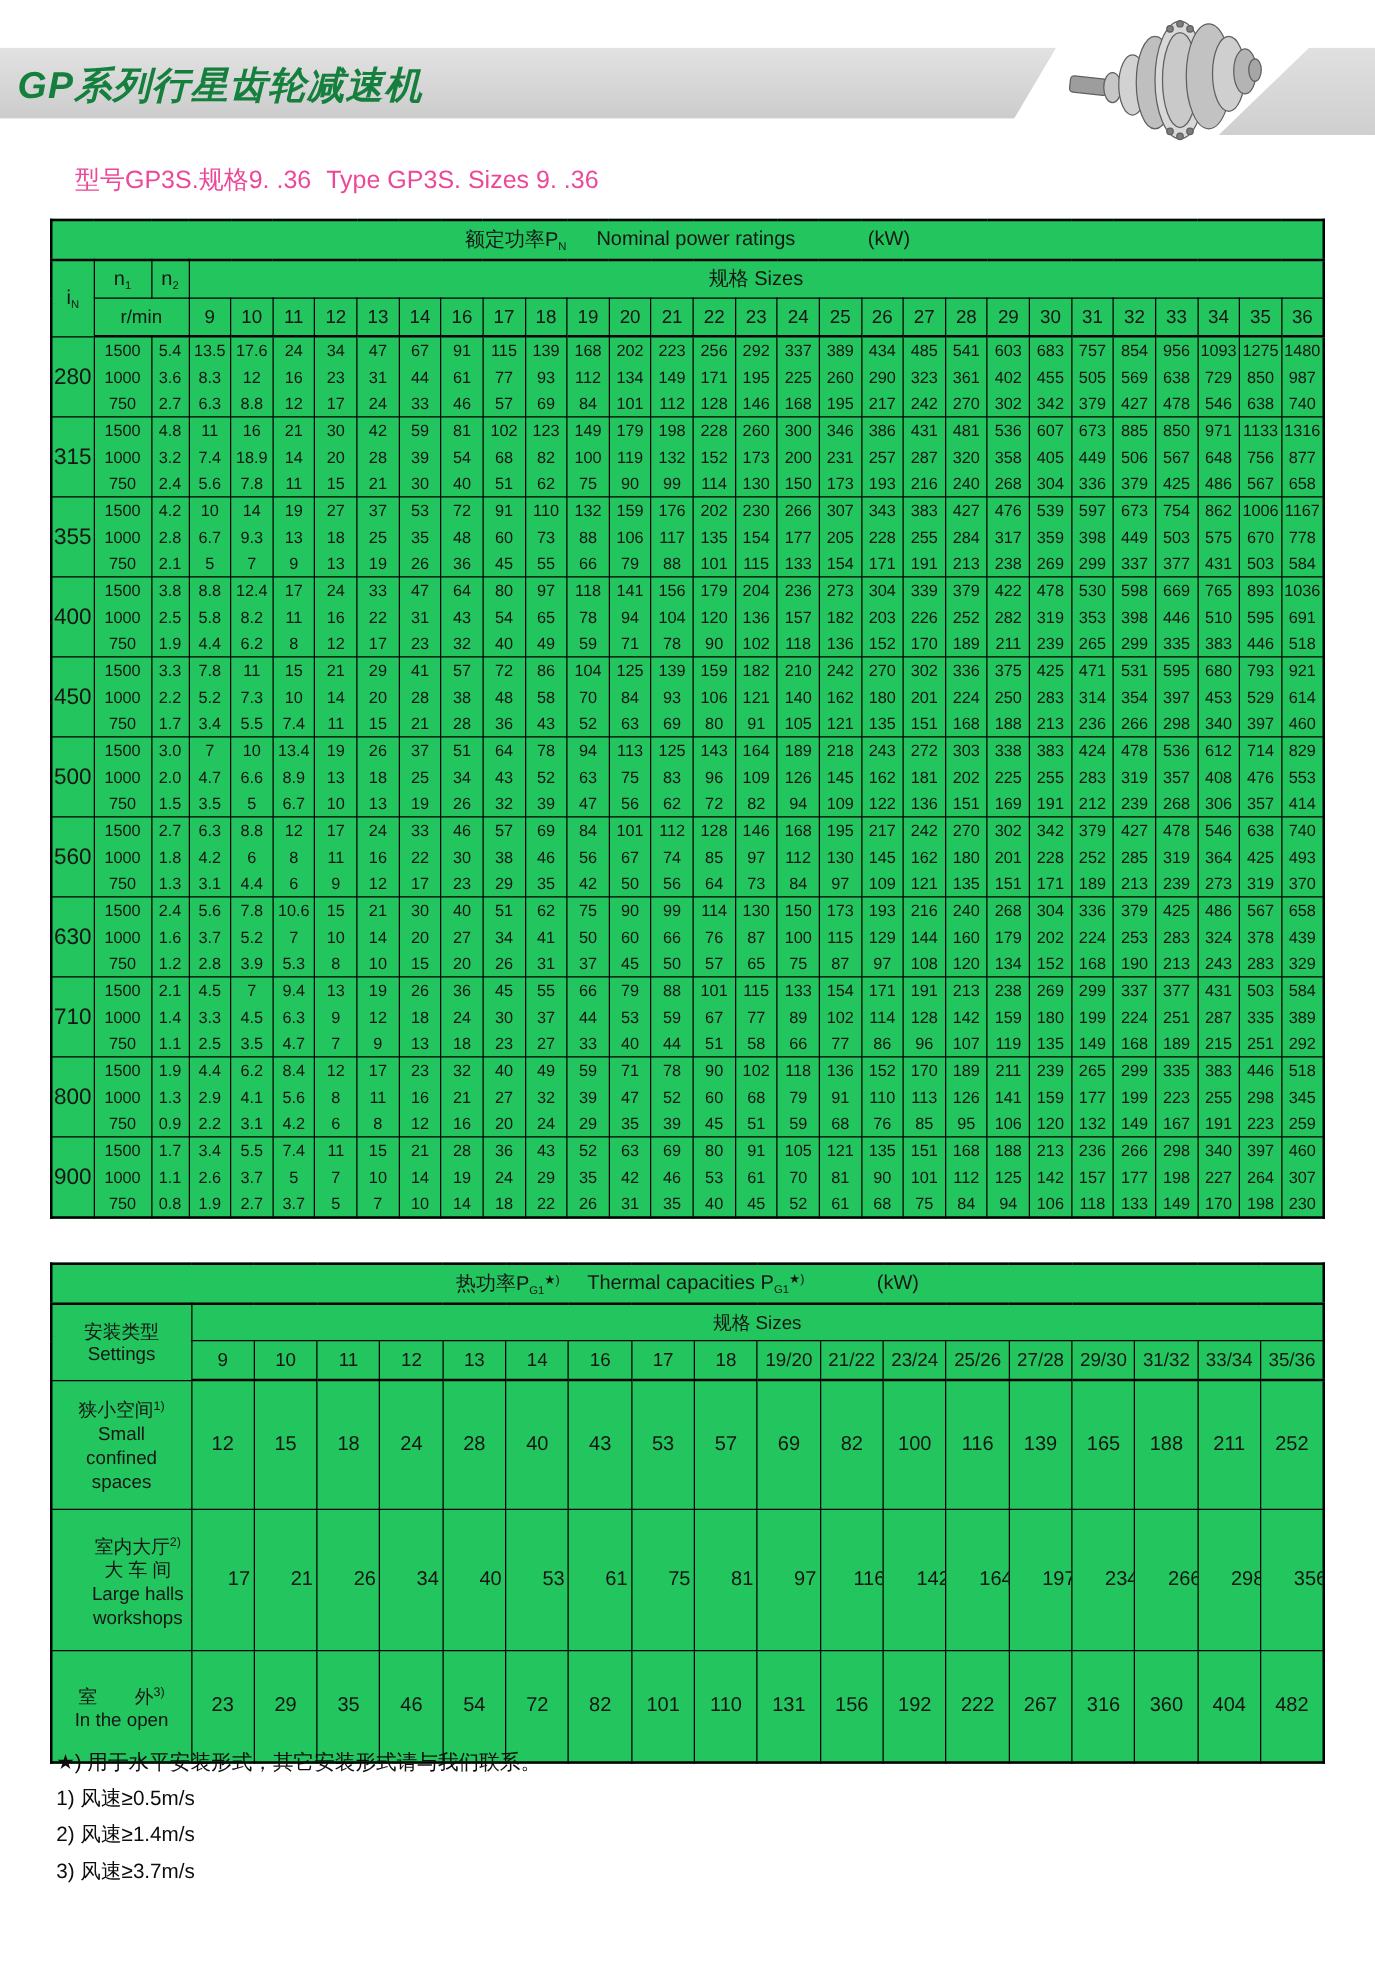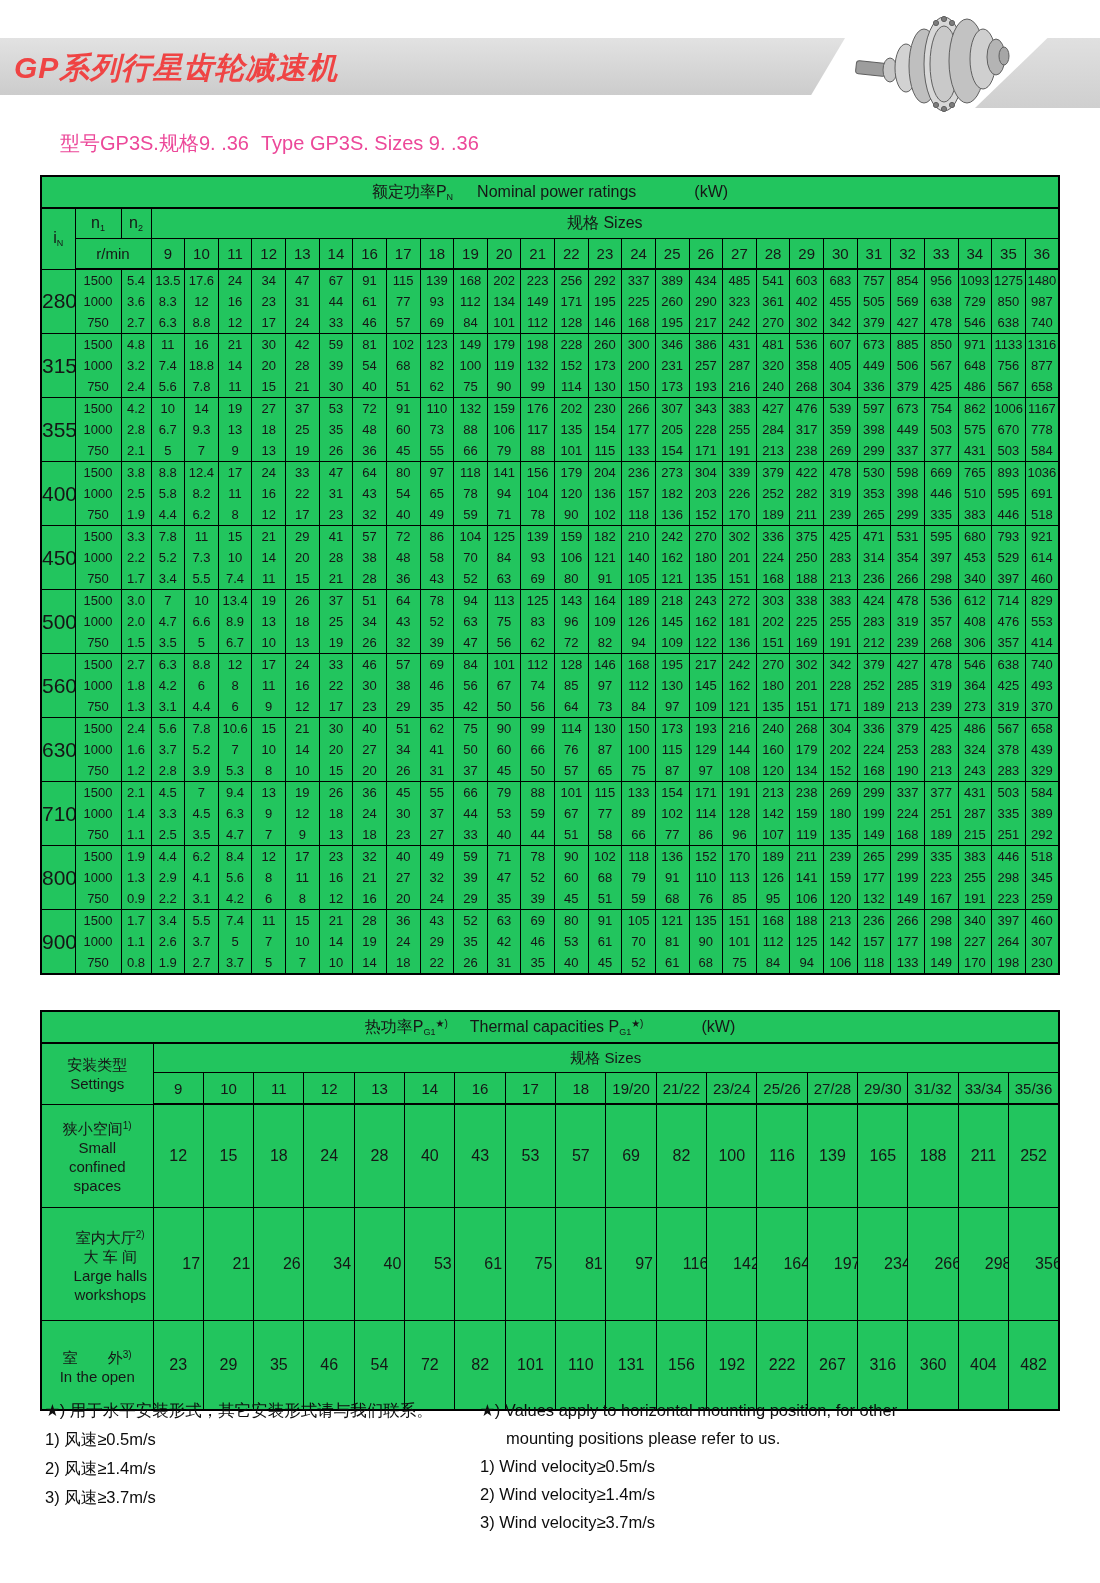--- a/index.html
+++ b/index.html
@@ -8,21 +8,21 @@
   .page{position:absolute;inset:0;overflow:hidden;}
 
   
   .band1{position:absolute;left:0;top:38px;width:845px;height:57px;
          background:linear-gradient(#e2e2e2,#cccccc);
          clip-path:polygon(0 0,100% 0,96% 100%,0 100%);}
   .band2{position:absolute;left:975px;top:38px;width:125px;height:70px;
          background:linear-gradient(#e0e0e0,#cfcfcf);
          clip-path:polygon(58% 0,100% 0,100% 100%,0 100%);}
   .band-title{position:absolute;left:14px;top:48px;font-size:30px;font-weight:bold;
-              font-style:italic;letter-spacing:1px;color:#ef4444;white-space:nowrap;}
+              font-style:italic;letter-spacing:1px;color:#15803d;white-space:nowrap;}
   .gearimg{position:absolute;left:848px;top:6px;width:172px;height:118px;}
 
   .subtitle{position:absolute;left:60px;top:130px;font-size:20px;color:#ec4899;white-space:nowrap;}
   .subtitle .en{margin-left:12px;}
 
   
   table{border-collapse:collapse;table-layout:fixed;background:#22c55e;}
   .dataTable{border:2px solid #000;}
   .dataTable th,.dataTable td{border:1px solid #000;padding:0;text-align:center;
     font-weight:normal;color:#161616;overflow:hidden;}
@@ -31,21 +31,21 @@
 
   
   .t1{position:absolute;left:40px;top:175px;width:1020px;}
   .t1 thead tr:first-child th{height:30px;border-bottom:2px solid #000;}
   .t1 thead tr:nth-child(2) th{height:29px;font-size:16px;}
   .t1 thead tr:nth-child(3) th{height:29px;font-size:15px;border-bottom:2px solid #000;}
   .t1 .titleWrap{display:flex;justify-content:center;align-items:center;font-size:16px;}
   .t1 .gapL{margin-left:24px;}
   .t1 .gapL2{margin-left:58px;}
   .t1 td{font-size:13px;}
-  .t1 .inCell{font-size:21px;}
+  .t1 .inCell{font-size:18px;}
   .ln{height:21px;line-height:21px;}
 
   
   .t2{position:absolute;left:40px;top:1010px;width:1020px;}
   .t2 thead tr:first-child th{height:30px;border-bottom:2px solid #000;}
   .t2 thead tr:nth-child(2) th{height:28px;font-size:15px;}
   .t2 thead tr:nth-child(3) th{height:30px;font-size:15px;border-bottom:2px solid #000;}
   .t2 .titleWrap{display:flex;justify-content:center;align-items:center;font-size:16px;}
   .t2 .gapL{margin-left:22px;}
   .t2 .gapL2{margin-left:58px;}
@@ -337,21 +337,21 @@
             <div class="ln">3.2</div>
             <div class="ln">2.4</div>
           </td>
           <td>
             <div class="ln">11</div>
             <div class="ln">7.4</div>
             <div class="ln">5.6</div>
           </td>
           <td>
             <div class="ln">16</div>
-            <div class="ln">18.8</div>
+            <div class="ln">18.9</div>
             <div class="ln">7.8</div>
           </td>
           <td>
             <div class="ln">21</div>
             <div class="ln">14</div>
             <div class="ln">11</div>
           </td>
           <td>
             <div class="ln">30</div>
             <div class="ln">20</div>
@@ -1948,22 +1948,15 @@
       </tbody>
     </table>
 
   <div class="notes">
     <div class="notes-col zh">
       <div>★) 用于水平安装形式，其它安装形式请与我们联系。</div>
       <div>1) 风速≥0.5m/s</div>
       <div>2) 风速≥1.4m/s</div>
       <div>3) 风速≥3.7m/s</div>
     </div>
-    <div class="notes-col en">
-      <div>★) Values apply to horizontal mounting position, for other</div>
-      <div class="cont">mounting positions please refer to us.</div>
-      <div>1) Wind velocity≥0.5m/s</div>
-      <div>2) Wind velocity≥1.4m/s</div>
-      <div>3) Wind velocity≥3.7m/s</div>
-    </div>
   </div>
 
 </div>
 
 </body></html>

